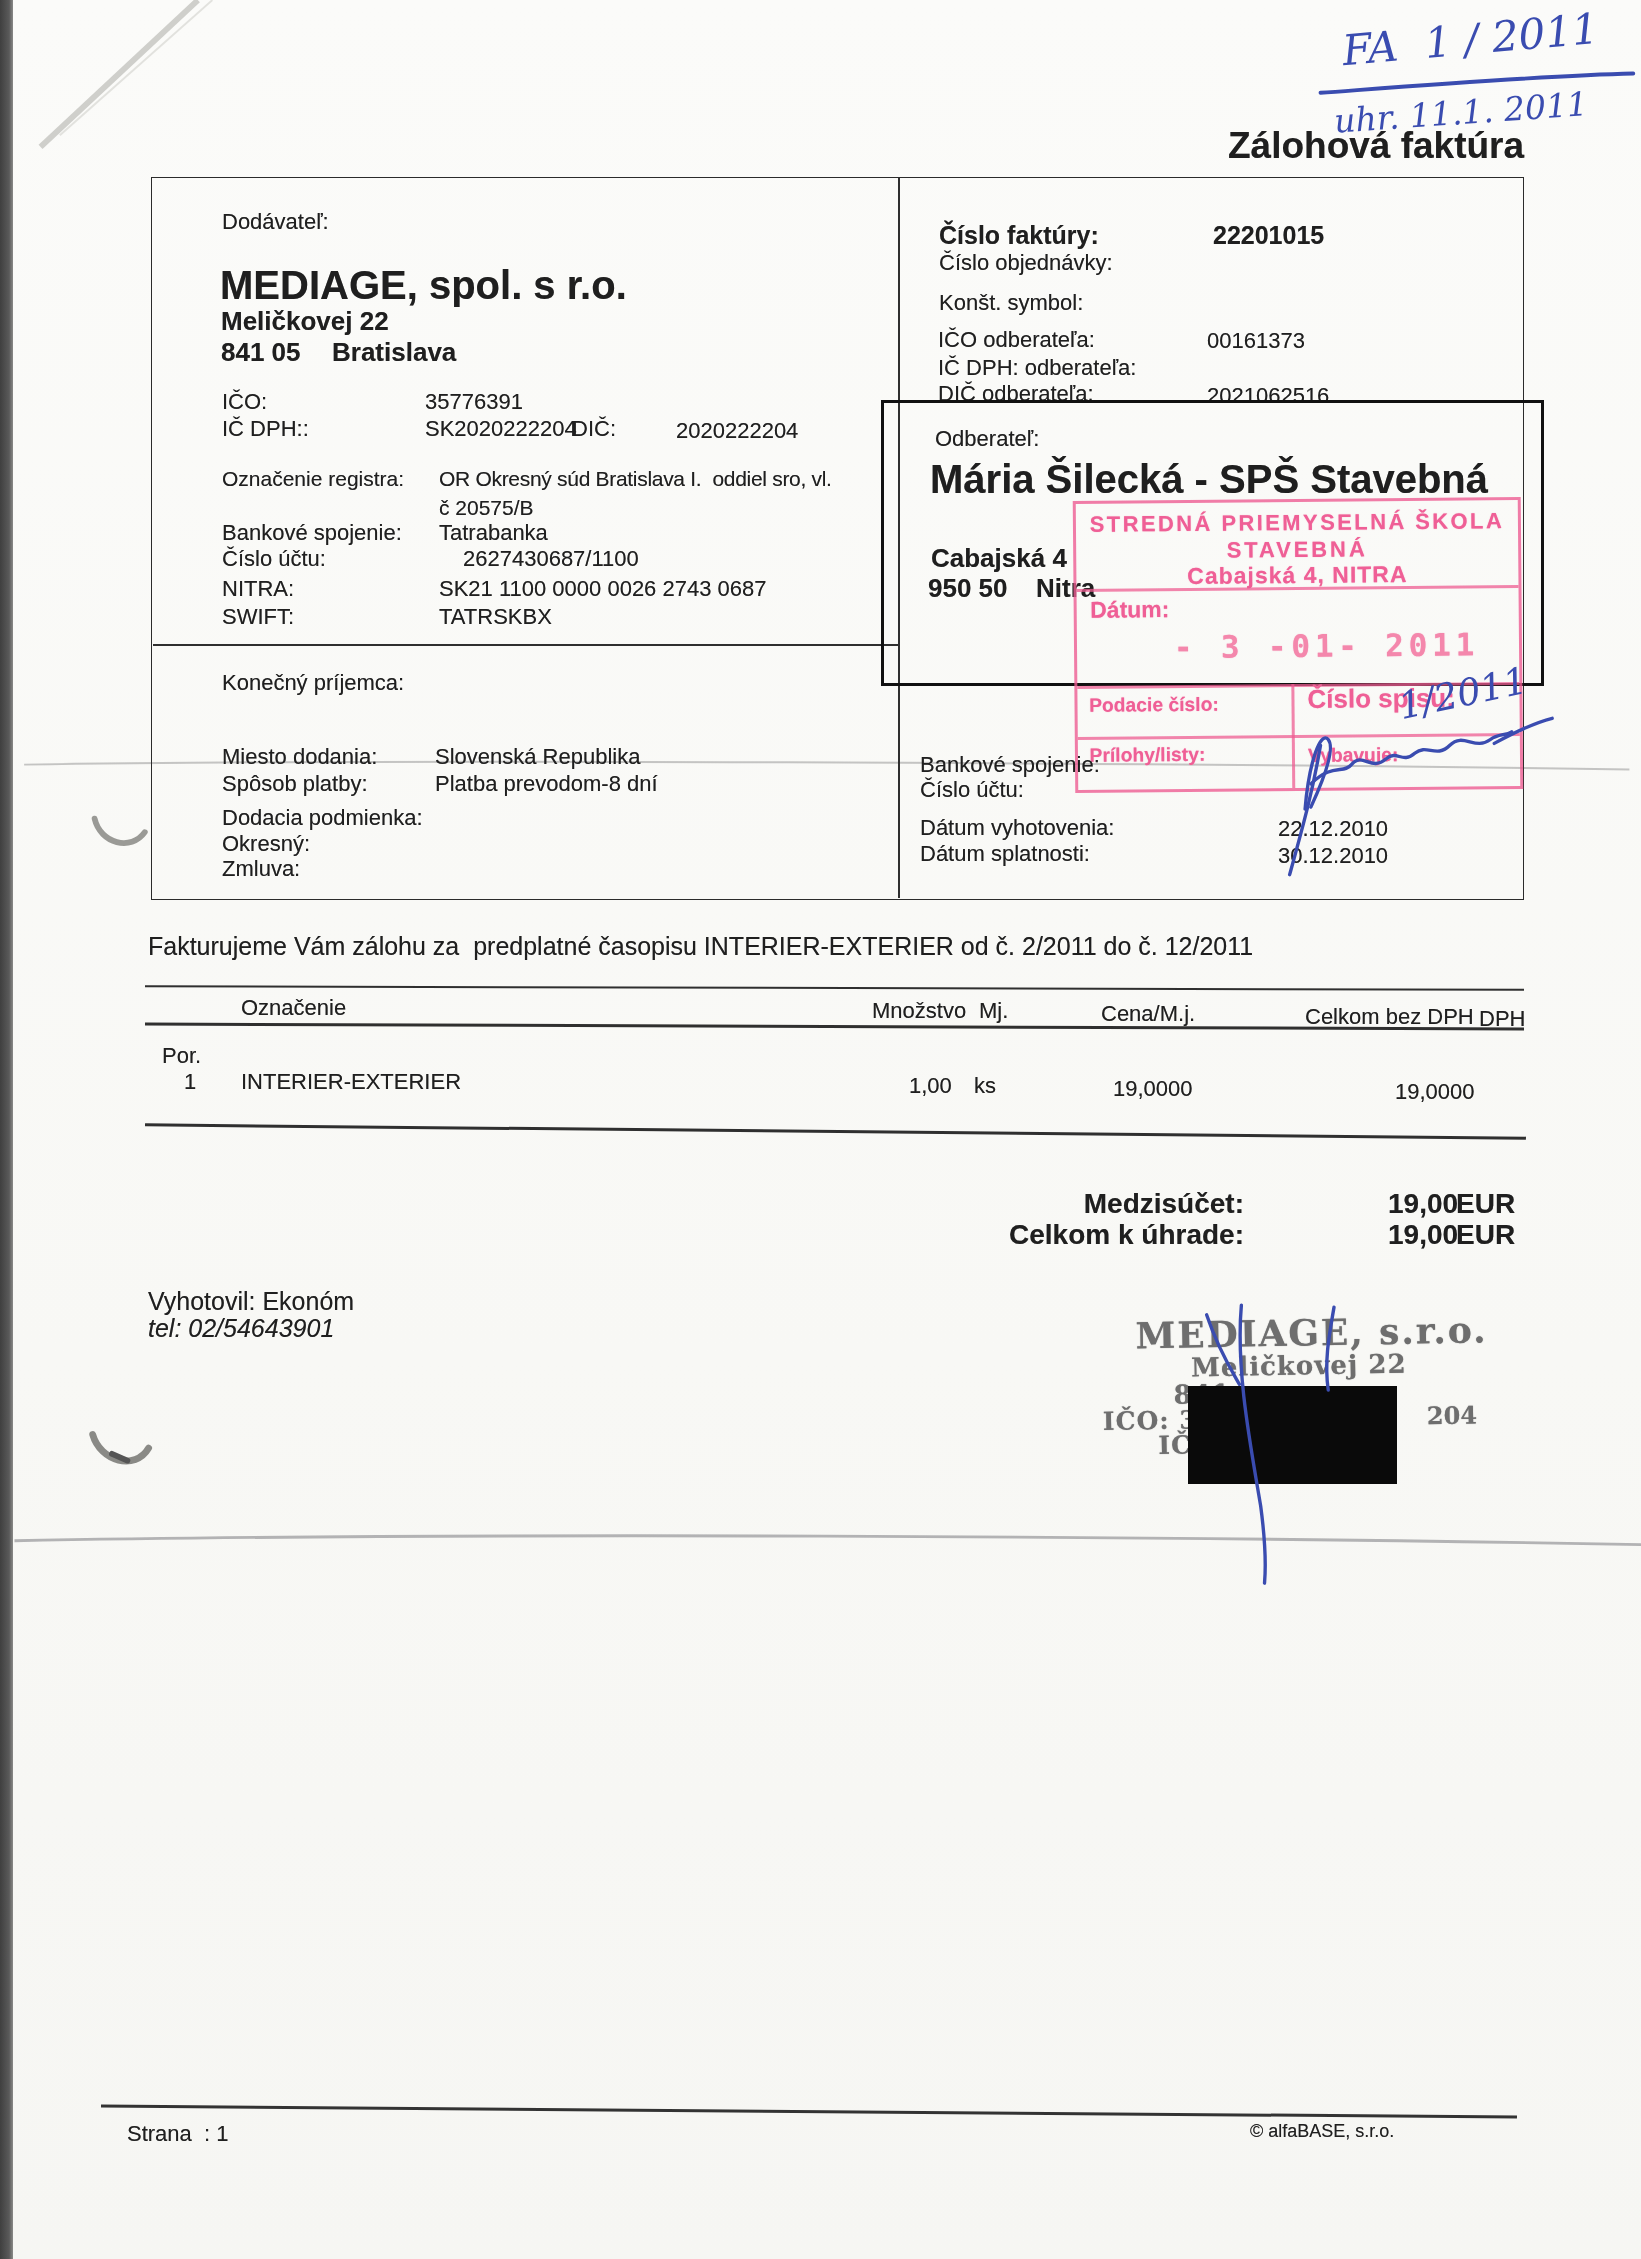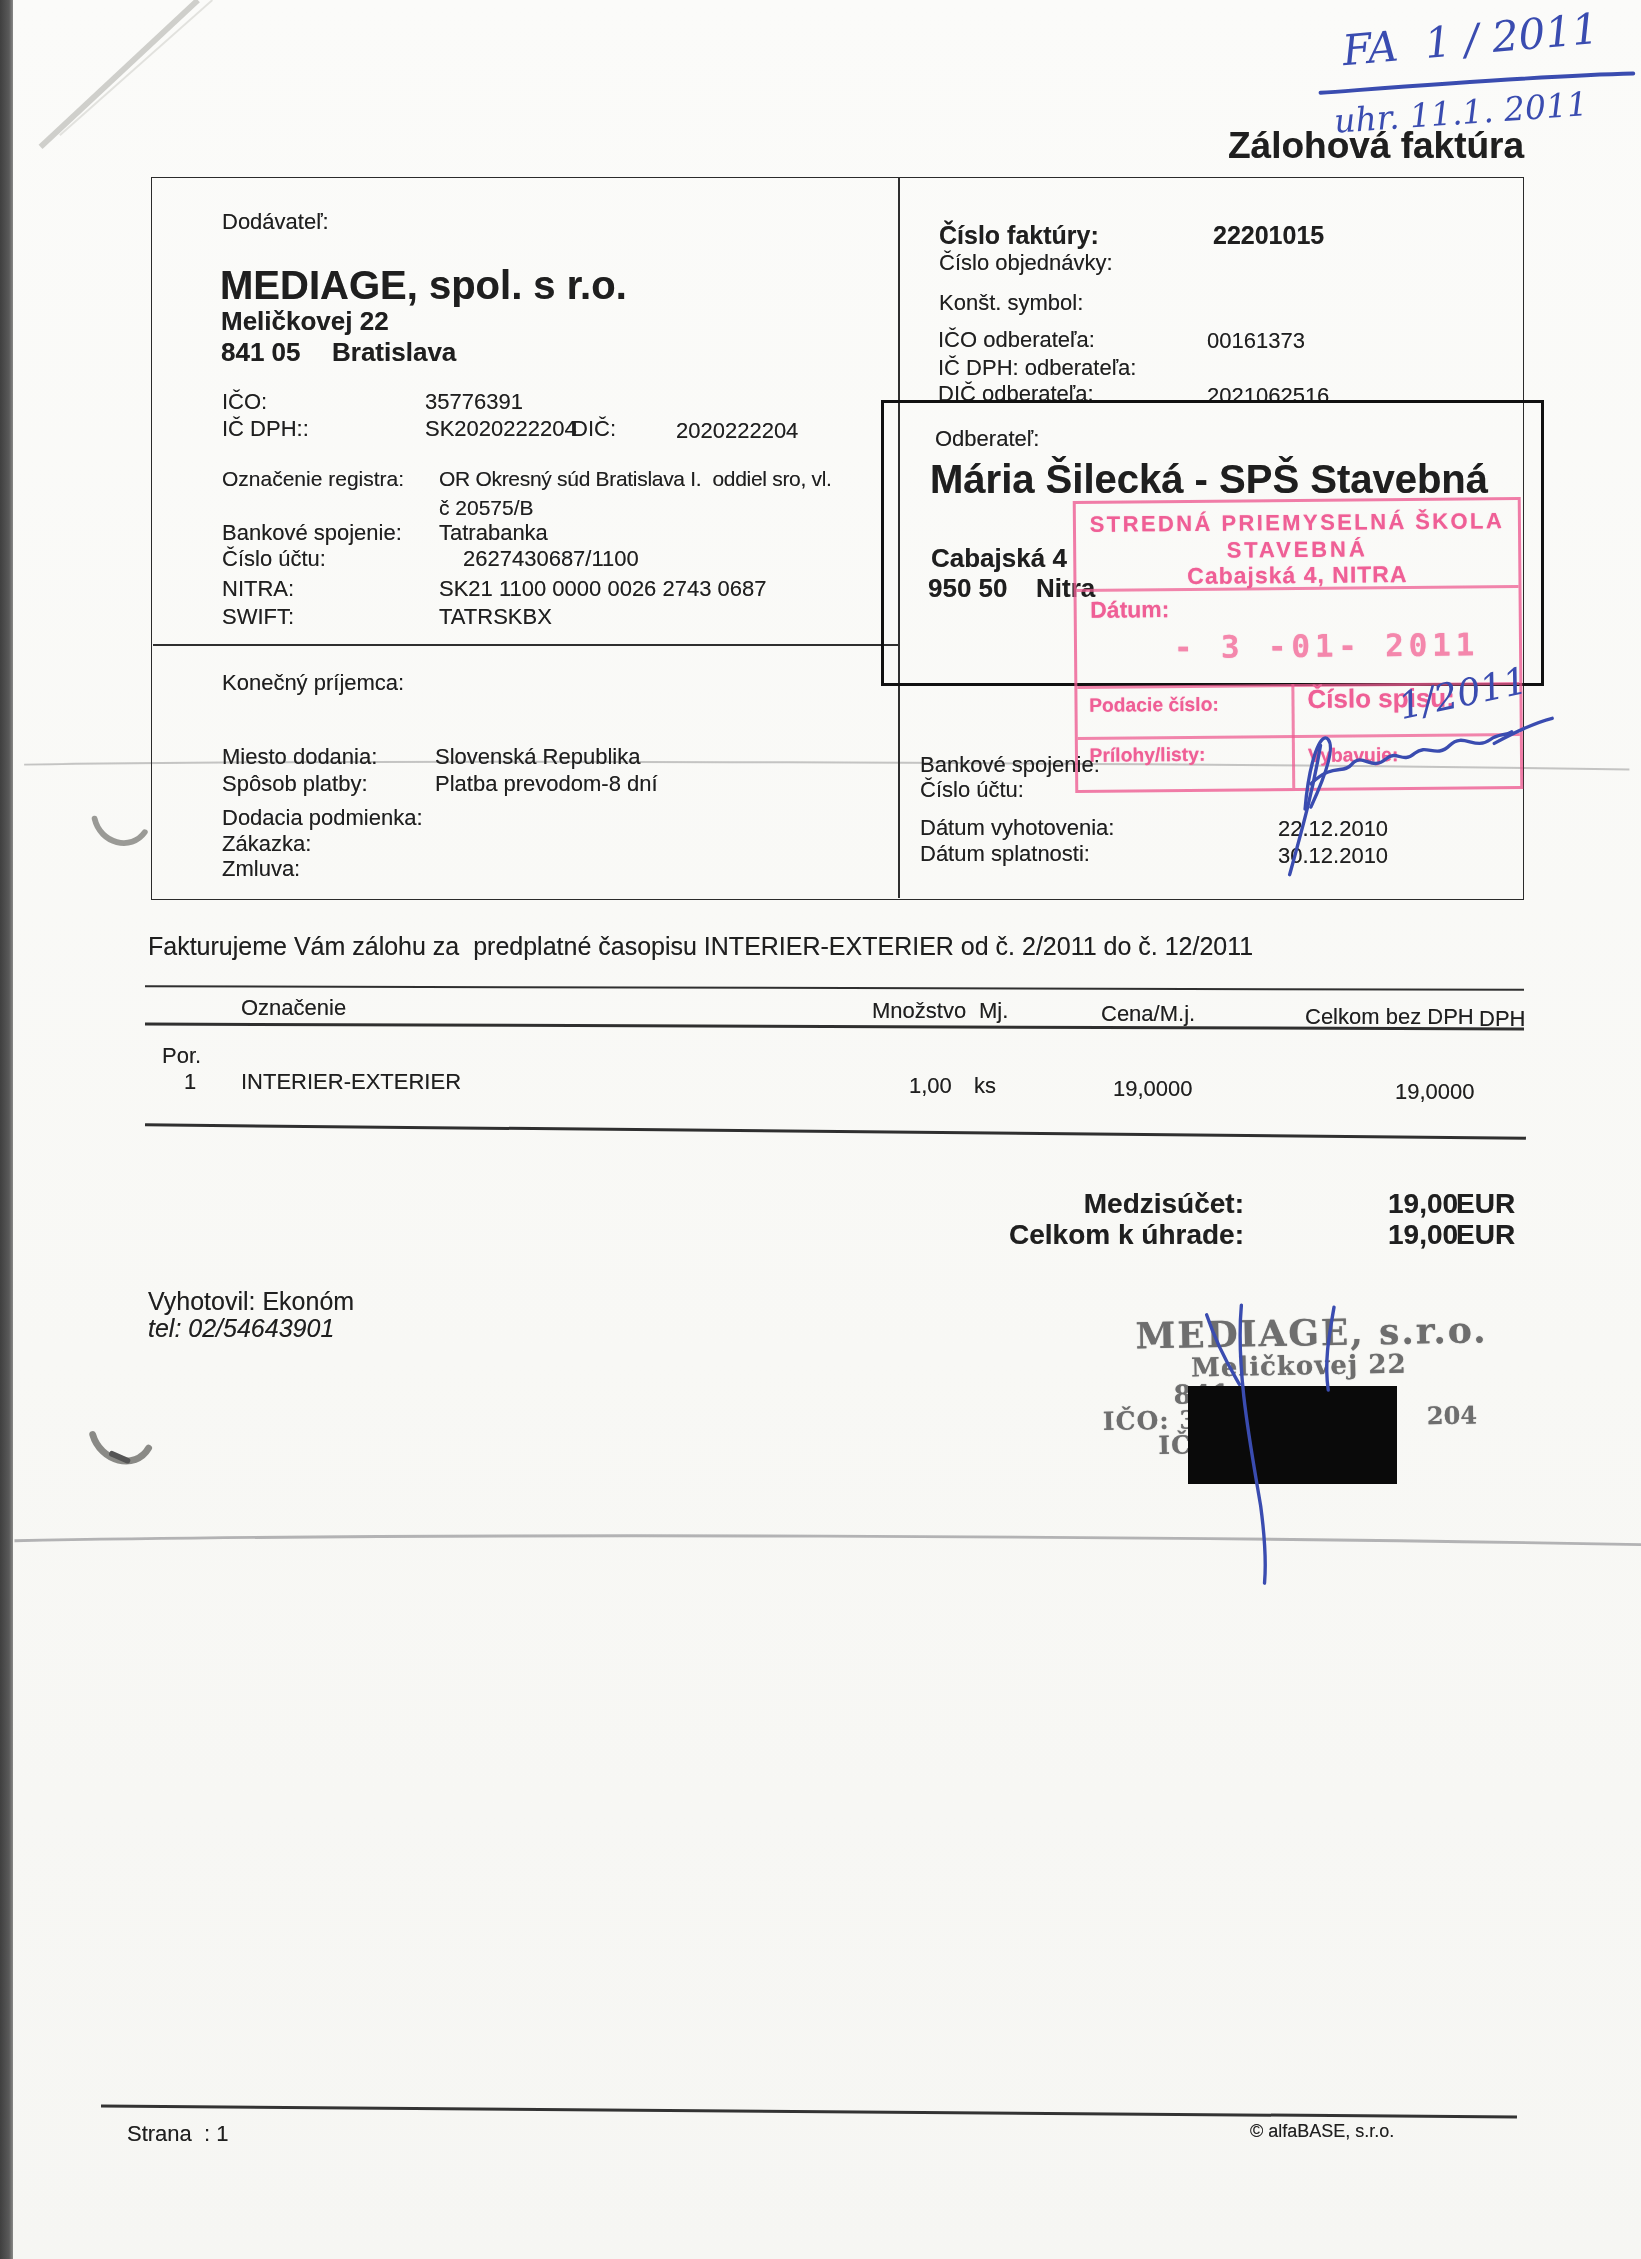--- a/index.html
+++ b/index.html
@@ -69,21 +69,21 @@
     <div class="t s23" style="left:439px;top:605px;">TATRSKBX</div>
   </div>
 
   <div>
     <div class="t s23" style="left:222px;top:671px;">Konečný príjemca:</div>
     <div class="t s23" style="left:222px;top:745px;">Miesto dodania:</div>
     <div class="t s23" style="left:435px;top:745px;">Slovenská Republika</div>
     <div class="t s23" style="left:222px;top:772px;">Spôsob platby:</div>
     <div class="t s23" style="left:435px;top:772px;">Platba prevodom-8 dní</div>
     <div class="t s23" style="left:222px;top:806px;">Dodacia podmienka:</div>
-    <div class="t s23" style="left:222px;top:832px;">Zákazka:</div>
+    <div class="t s23" style="left:222px;top:832px;">Okresný:</div>
     <div class="t s23" style="left:222px;top:857px;">Zmluva:</div>
   </div>
 
   <div>
     <div class="t b s24" style="left:939px;top:222px;">Číslo faktúry:</div>
     <div class="t b s24" style="left:1213px;top:222px;">22201015</div>
     <div class="t s23" style="left:939px;top:251px;">Číslo objednávky:</div>
     <div class="t s23" style="left:939px;top:291px;">Konšt. symbol:</div>
     <div class="t s23" style="left:938px;top:328px;">IČO odberateľa:</div>
     <div class="t s23" style="left:1207px;top:329px;">00161373</div>

